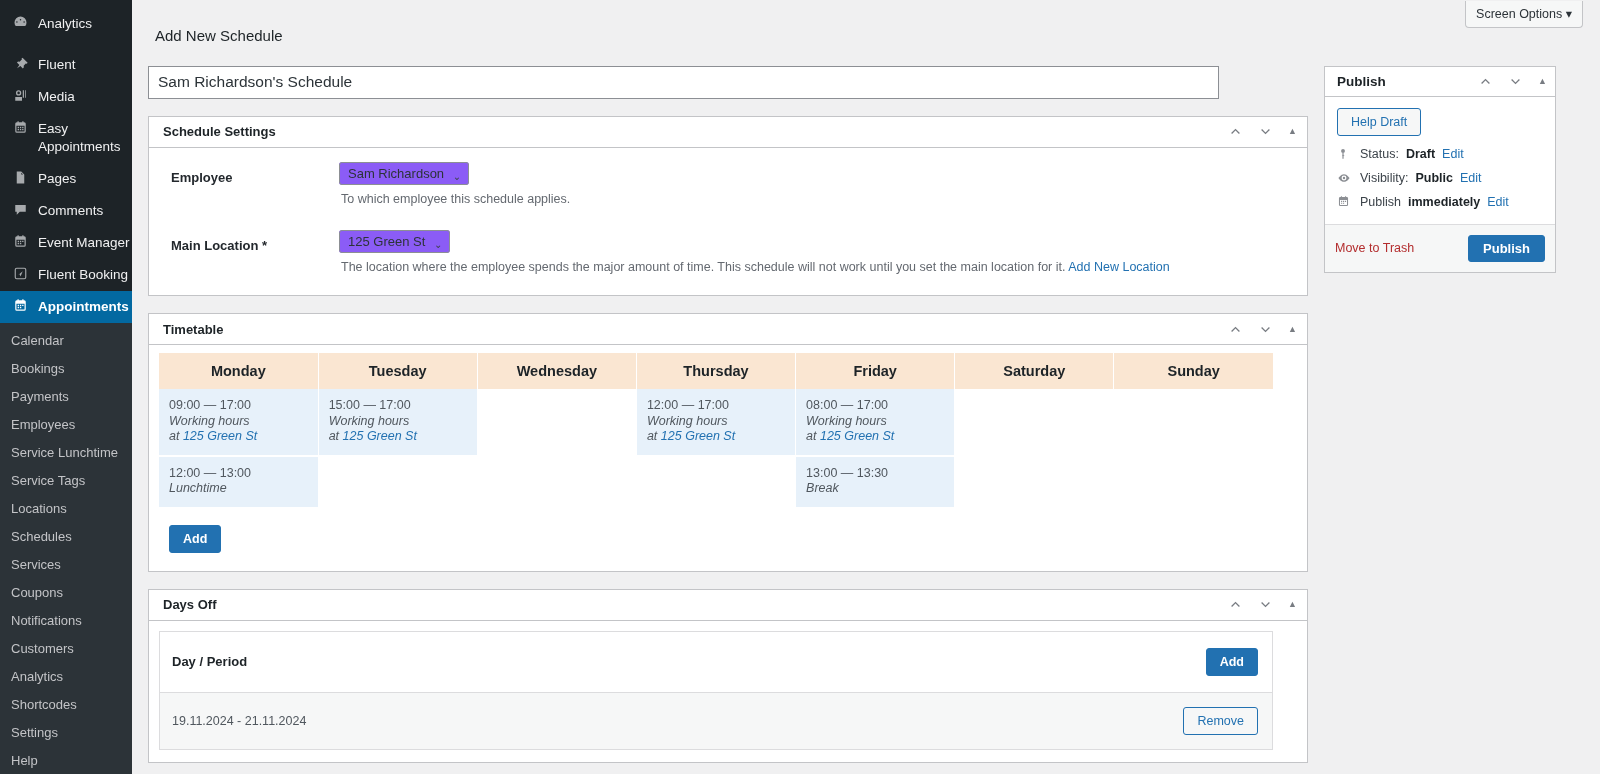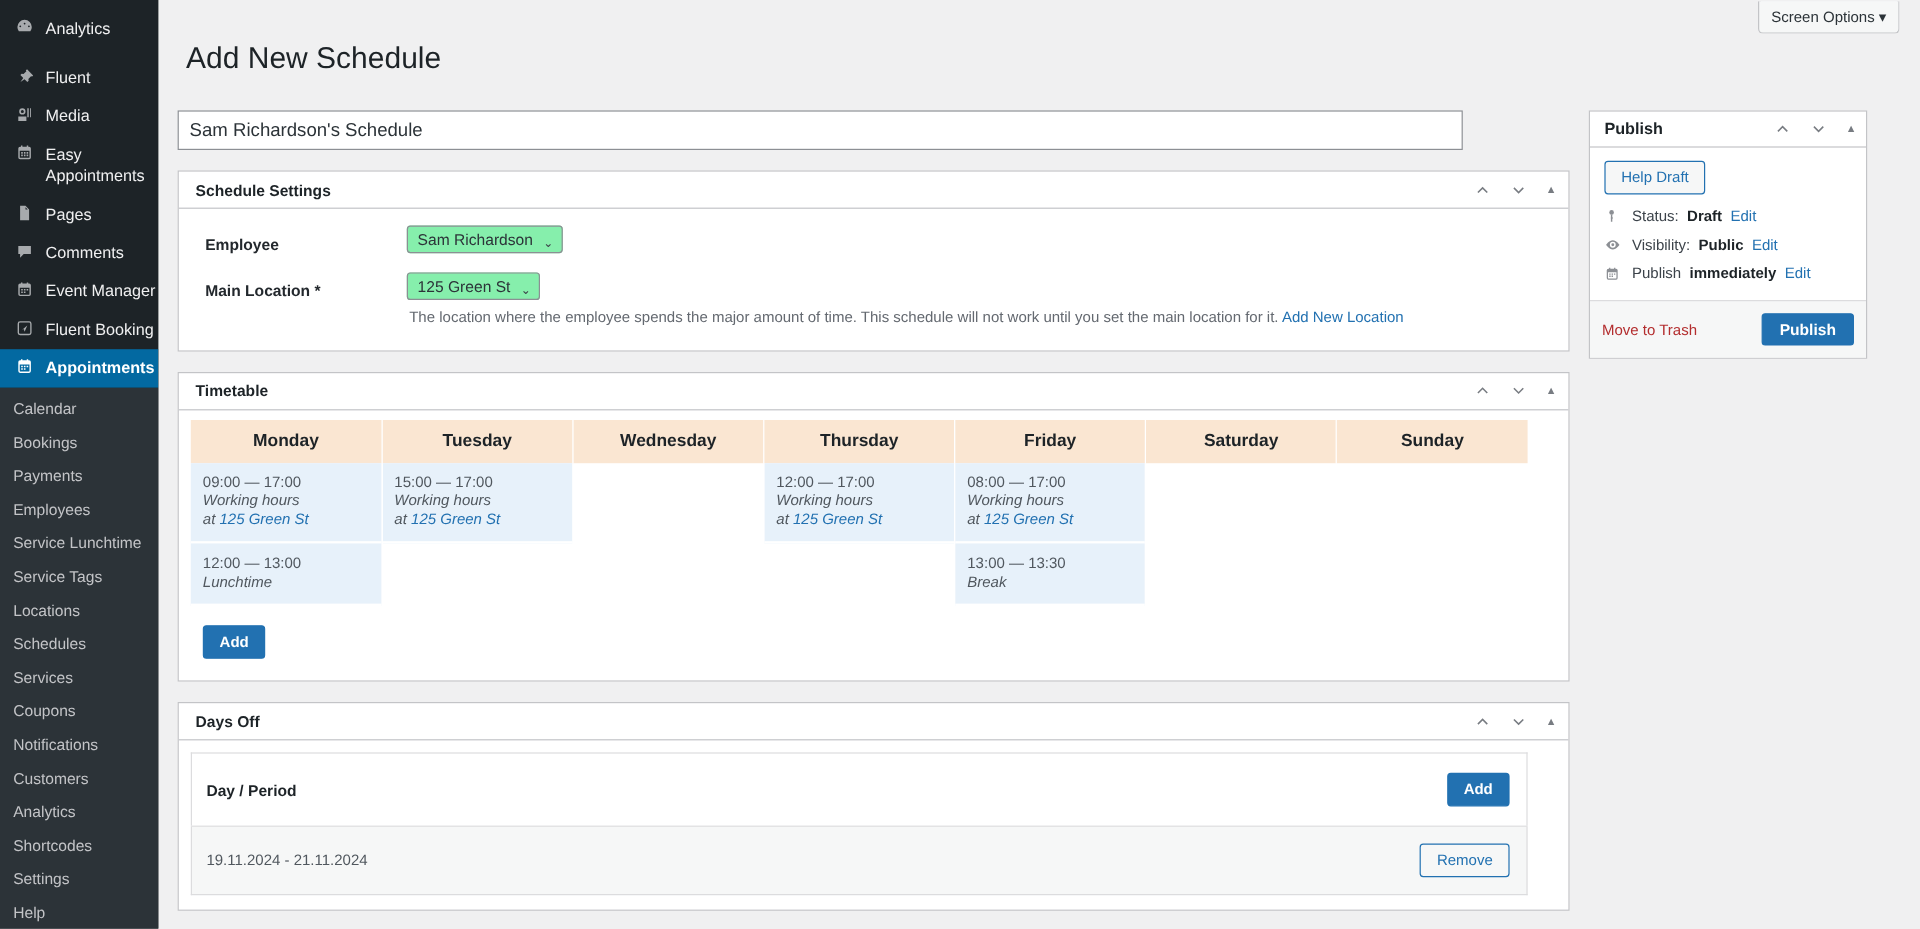--- a/index.html
+++ b/index.html
@@ -53,21 +53,21 @@
   .screen-options-wrap {
     position: absolute; top: 1px; right: 17px;
   }
   .screen-options {
     background: #f6f7f7; border: 1px solid #c3c4c7; border-top: none;
     border-radius: 0 0 4px 4px;
     font-size: 12.5px; color: #2c3338;
     padding: 5px 10px 6px 10px; cursor: pointer;
   }
   .page-title {
-    font-size: 25px; font-weight: 400; color: #1d2327;
+    font-size: 15px; font-weight: 400; color: #1d2327;
     padding: 16px 0 10px 7px; line-height: 1.3;
   }
   .content-cols { display: flex; align-items: flex-start; }
   .col-left { width: 1160px; }
   .col-right { width: 232px; margin-left: 16px; }
 
   .title-input {
     display: block; width: 1071px; height: 33px;
     padding: 3px 9px; margin-bottom: 17px;
     font-size: 15.5px; color: #2c3338;
@@ -96,21 +96,21 @@
   
   .form-row { display: flex; align-items: flex-start; padding: 6px 0 0 0; }
   .form-label {
     width: 178px; min-width: 178px;
     font-size: 13px; font-weight: 700; color: #23282d;
     padding-top: 6px; padding-left: 10px;
   }
   .form-field { flex: 1; }
   .wp-select {
     appearance: none; -webkit-appearance: none;
-    border: 1px solid #8c8f94; border-radius: 3px; background: #86efac;
+    border: 1px solid #8c8f94; border-radius: 3px; background: #8b5cf6;
     color: #2c3338; font-size: 13px; font-family: "Liberation Sans", sans-serif;
     padding: 3px 24px 3px 8px; height: 27px; line-height: 19px;
     cursor: pointer; position: relative; text-align: right;
   }
   .select-wrap { position: relative; display: inline-block; }
   .select-wrap .caret {
     position: absolute; right: 8px; top: 7px; pointer-events: none;
     color: #3c434a; font-size: 10px;
   }
   .field-desc {
@@ -353,20 +353,21 @@
             </span>
           </div>
           <div class="postbox-inside">
             <div class="form-row">
               <div class="form-label">Employee</div>
               <div class="form-field">
                 <span class="select-wrap">
                   <span class="wp-select">Sam Richardson</span>
                   <span class="caret">⌄</span>
                 </span>
+                <div class="field-desc">To which employee this schedule applies.</div>
               </div>
             </div>
             <div class="row-gap"></div>
             <div class="form-row">
               <div class="form-label">Main Location *</div>
               <div class="form-field">
                 <span class="select-wrap">
                   <span class="wp-select">125 Green St</span>
                   <span class="caret">⌄</span>
                 </span>

